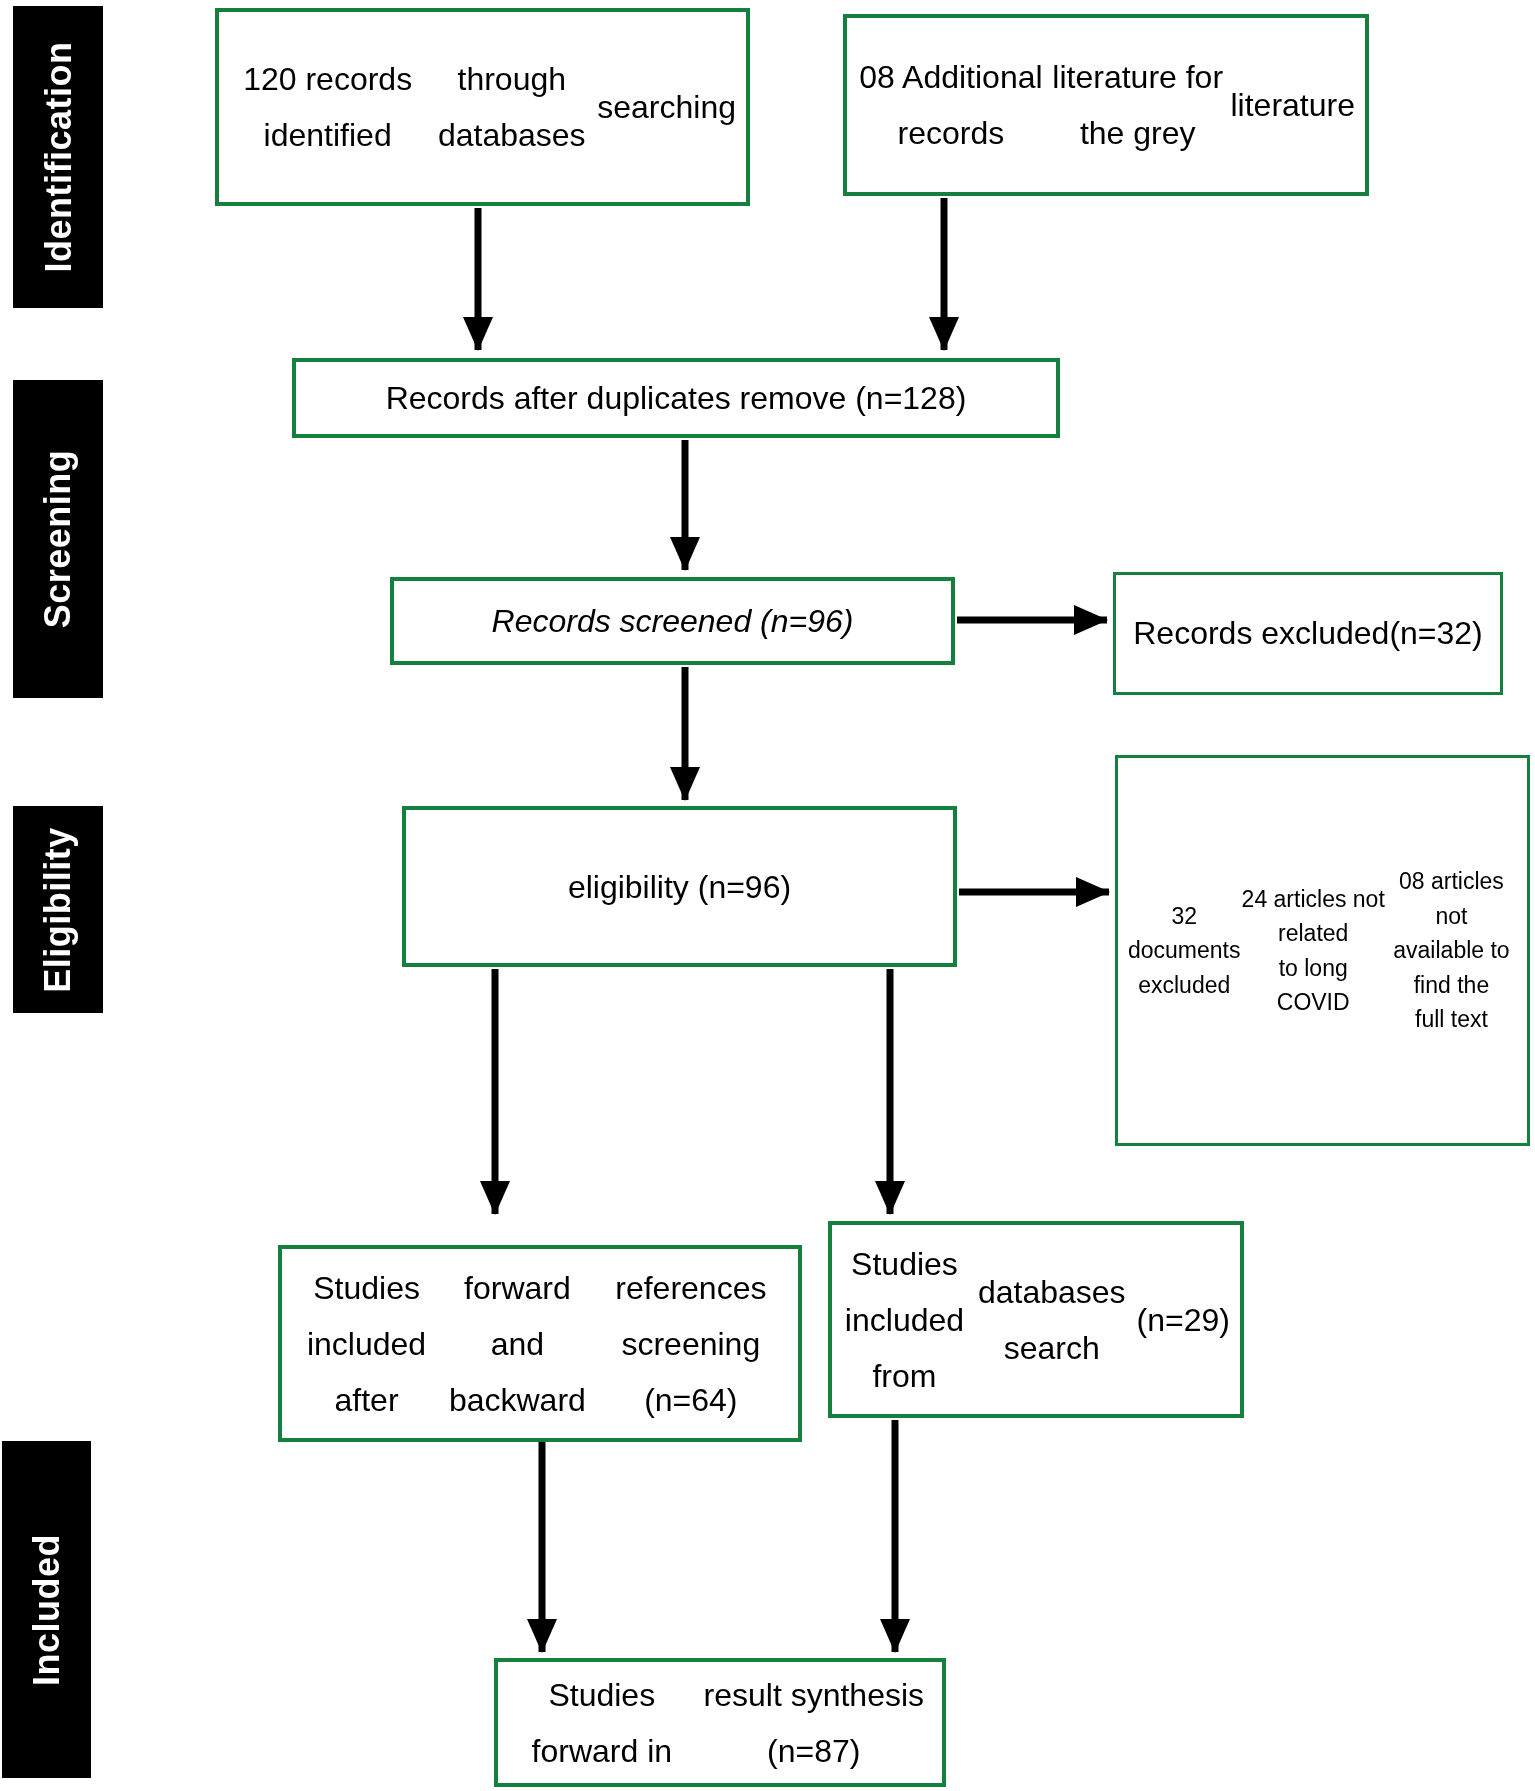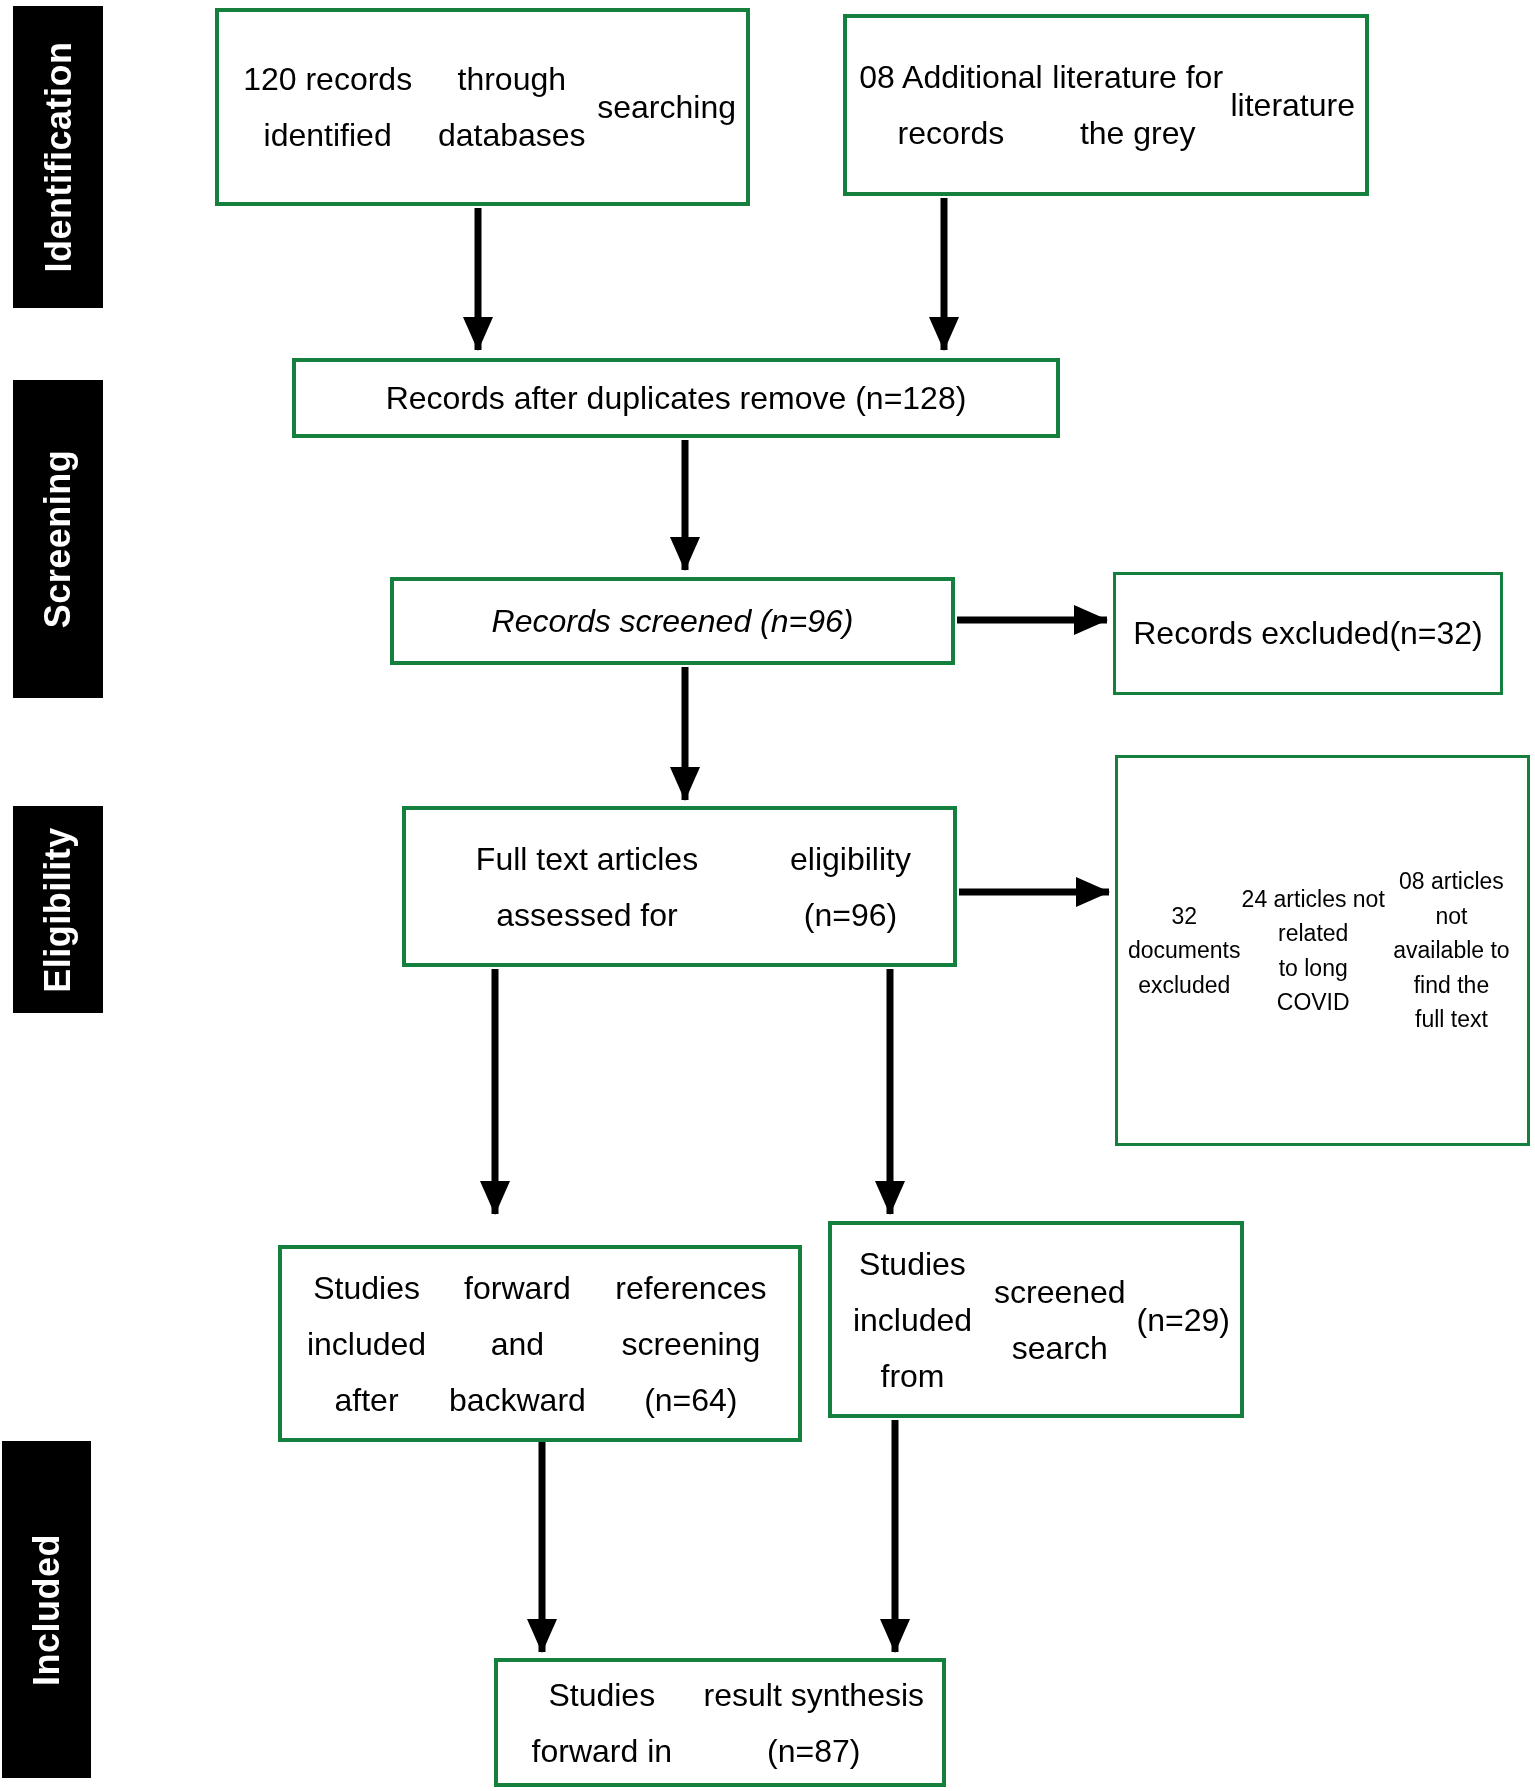--- a/index.html
+++ b/index.html
@@ -118,21 +118,20 @@
   <div class="node" style="left:390px; top:577px; width:565px; height:88px;font-style:italic;">
     <span class="line">Records screened (n=96)</span>
   </div>
 
   <div class="node thin tight" style="left:1113px; top:572px; width:390px; height:123px;">
     <span class="line">Records excluded</span>
     <span class="line">(n=32)</span>
   </div>
 
   <div class="node" style="left:402px; top:806px; width:555px; height:161px;">
-    <span class="line">Full text articles assessed for</span>
     <span class="line">eligibility (n=96)</span>
   </div>
 
   <div class="node thin excl-detail" style="left:1115px; top:755px; width:415px; height:391px;">
     <div class="para">
       <span class="line">32 documents</span>
       <span class="line">excluded</span>
     </div>
     <div class="para">
       <span class="line">24 articles not related</span>
@@ -146,21 +145,21 @@
   </div>
 
   <div class="node" style="left:278px; top:1245px; width:524px; height:197px;">
     <span class="line">Studies included after</span>
     <span class="line">forward and backward</span>
     <span class="line">references screening (n=64)</span>
   </div>
 
   <div class="node" style="left:828px; top:1221px; width:416px; height:197px;gap:11px;">
     <span class="line">Studies included from</span>
-    <span class="line">screened search</span>
+    <span class="line">databases search</span>
     <span class="line">(n=29)</span>
   </div>
 
   <div class="node" style="left:494px; top:1658px; width:452px; height:129px;">
     <span class="line">Studies forward in</span>
     <span class="line">result synthesis (n=87)</span>
   </div>
 
 </div>
 

